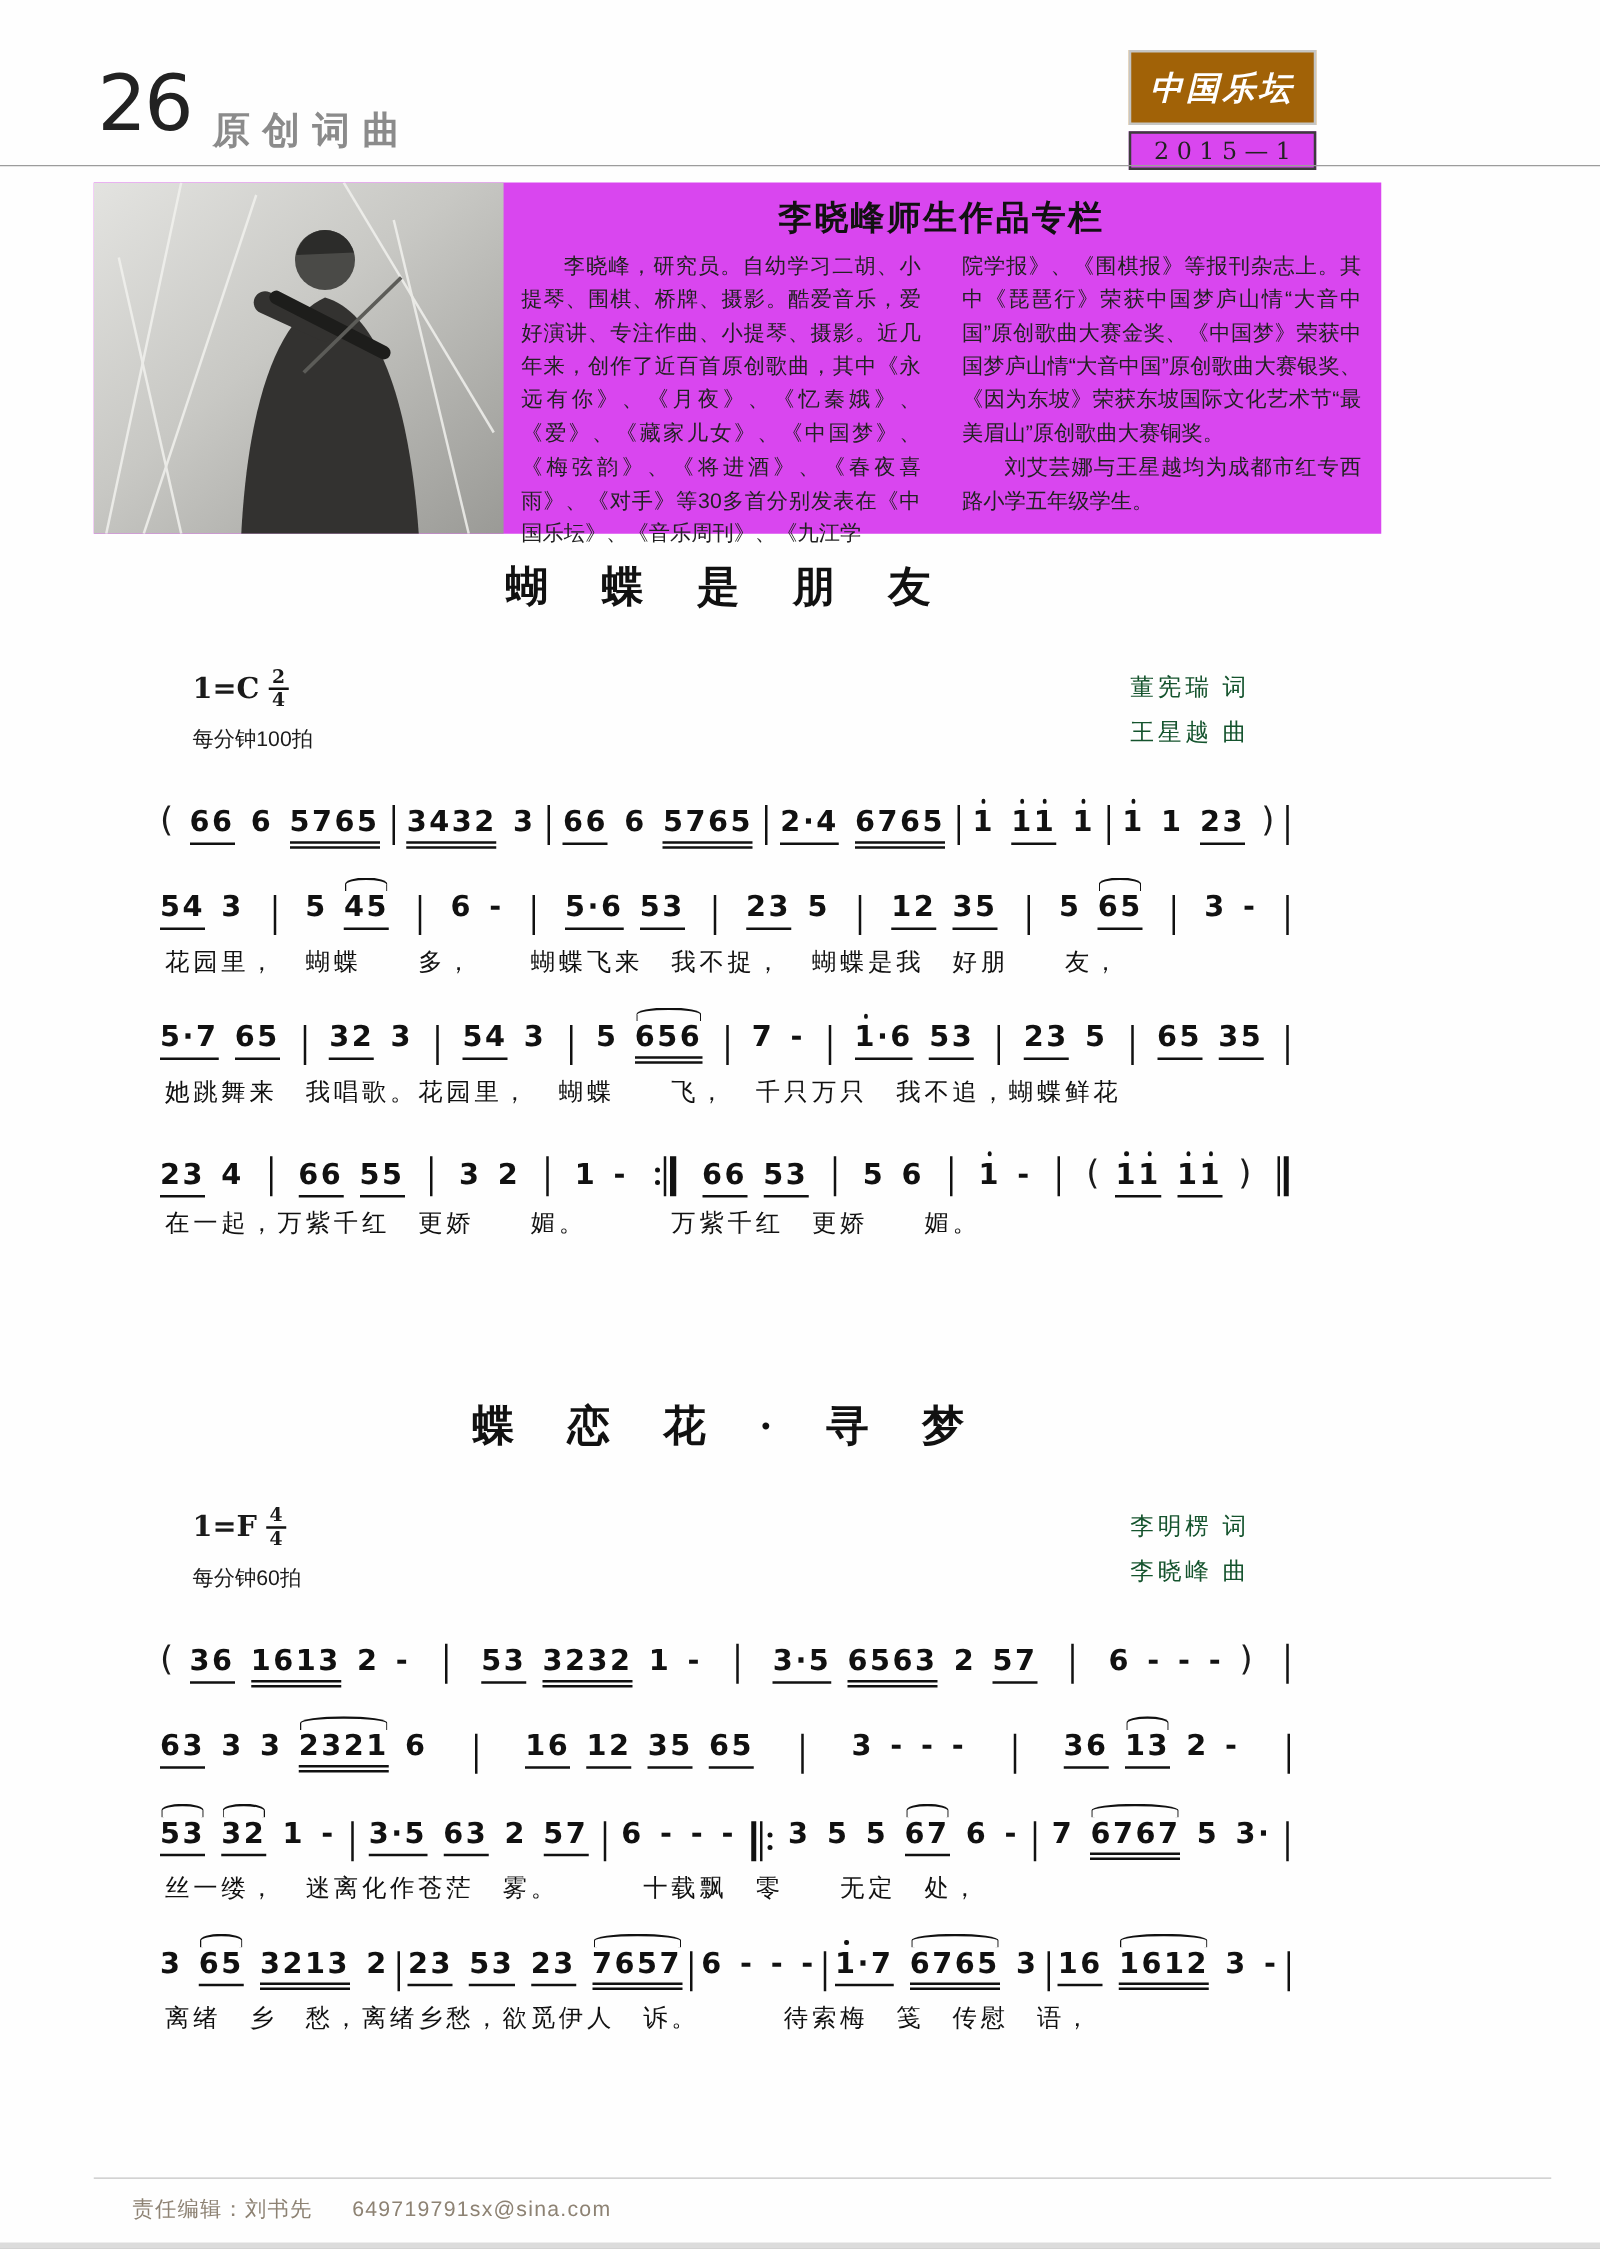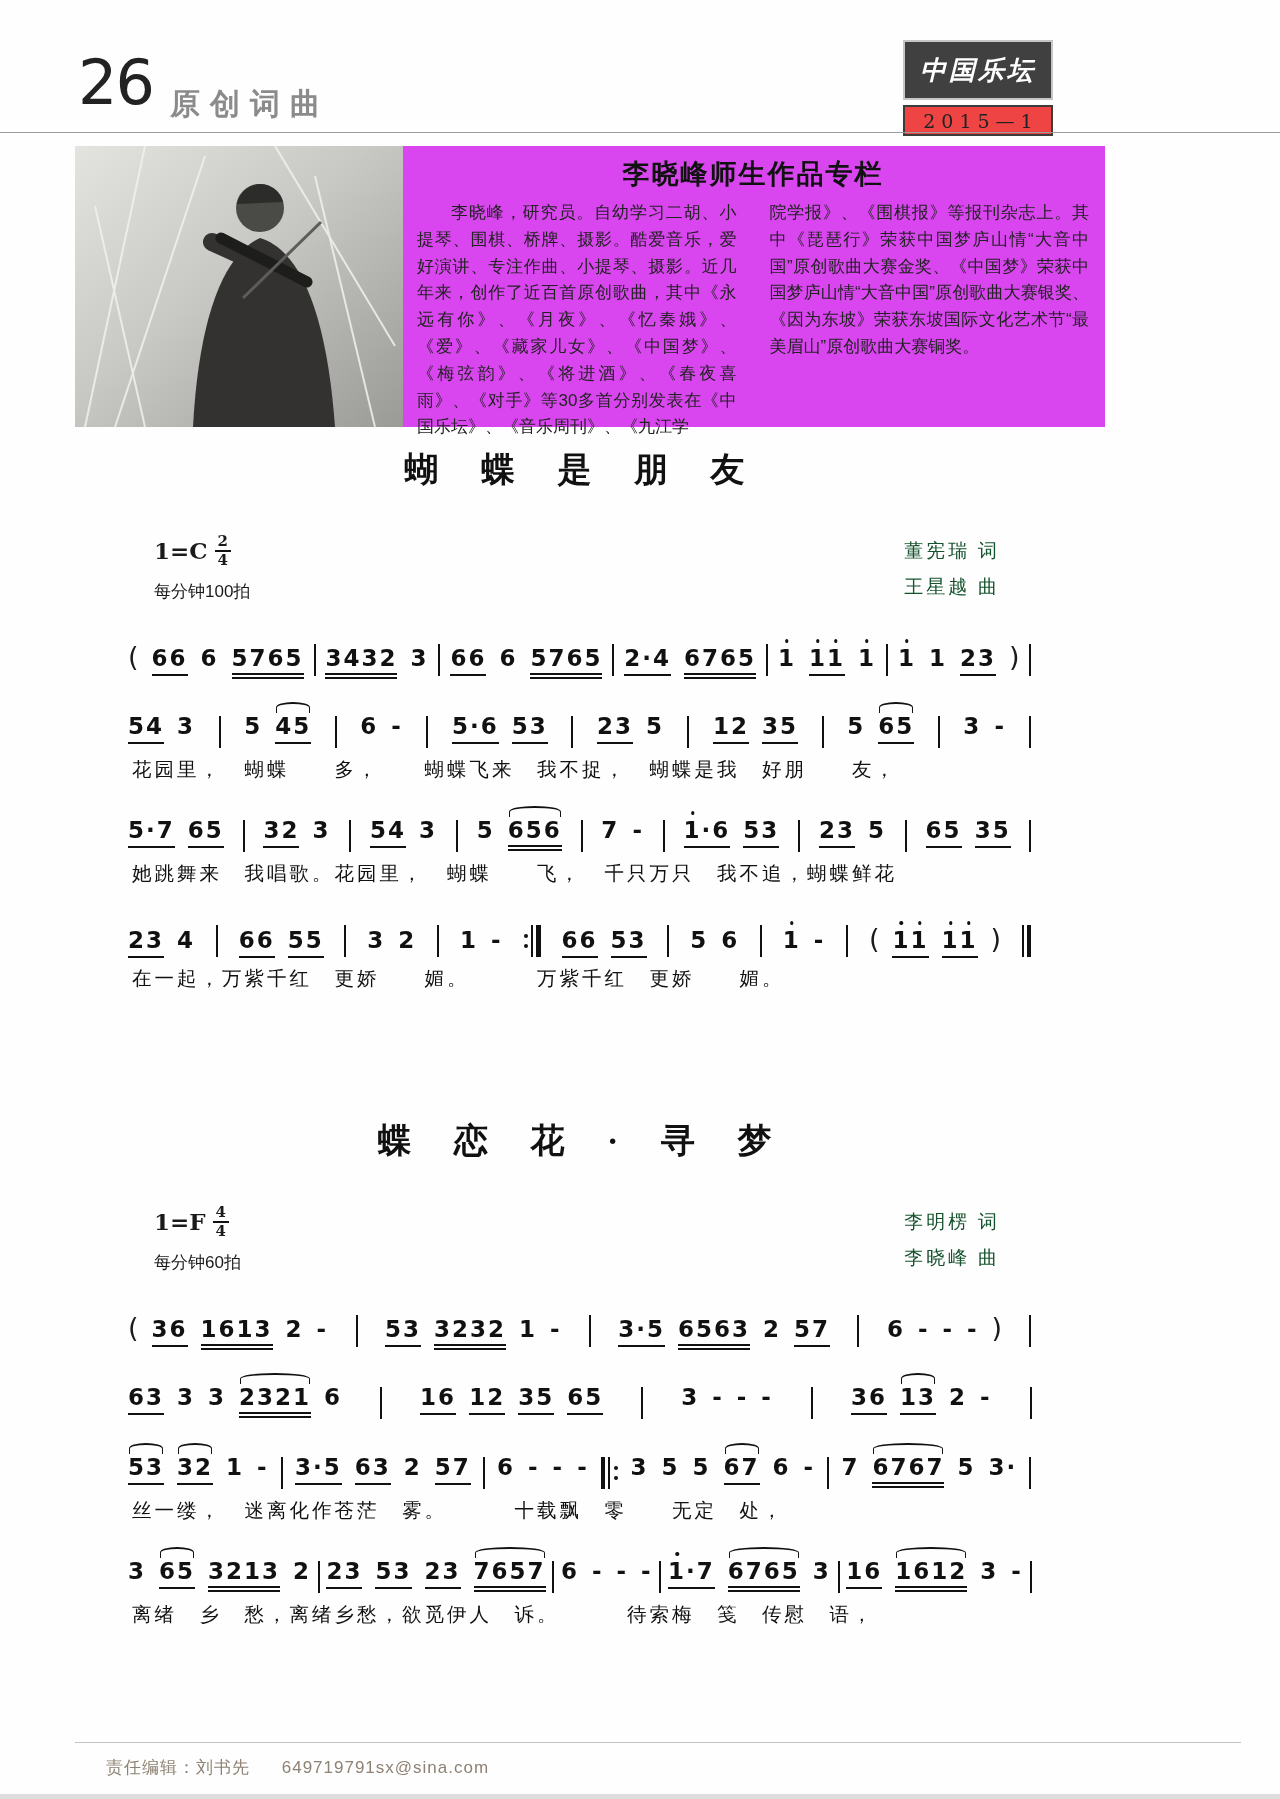--- a/index.html
+++ b/index.html
@@ -4,25 +4,25 @@
 <style>
   html,body{margin:0;padding:0;background:#888;}
   .page{position:relative;width:1280px;height:1799px;background:#fefefe;margin:0 auto;overflow:hidden;
         font-family:"Liberation Sans",sans-serif;color:#1a1a1a;padding-left:36px;}
   
   .pagenum{position:absolute;left:78px;top:46px;font-size:62px;font-family:"DejaVu Sans",sans-serif;
            font-weight:400;color:#222;letter-spacing:-2px;}
   .section{position:absolute;left:170px;top:84px;font-size:30px;color:#8b8b8b;font-weight:bold;
            letter-spacing:10px;font-family:"Liberation Serif",serif;}
   .mast{position:absolute;left:903px;top:40px;width:150px;}
-  .logo{height:60px;background:#404040;color:#fff;display:flex;align-items:center;justify-content:center;
+  .logo{height:60px;background:#a16207;color:#fff;display:flex;align-items:center;justify-content:center;
         font-family:"DejaVu Serif",serif;font-style:italic;font-weight:bold;font-size:26px;letter-spacing:3px;
         box-shadow:inset 0 0 0 2px #c6c6c4;transform:none;}
   .issue{margin-top:5px;border:2px solid #3c3c3c;text-align:center;font-size:19px;letter-spacing:6px;
-         padding:3px 0 2px 6px;font-family:"DejaVu Serif",serif;color:#222;background:#ef4444;}
+         padding:3px 0 2px 6px;font-family:"DejaVu Serif",serif;color:#222;background:#d946ef;}
   .hrule{position:absolute;left:0;right:0;top:132px;height:1px;background:#9c9c9c;}
   
   .bio{position:absolute;left:75px;top:146px;width:1030px;height:281px;background:#d946ef;display:flex;}
   .photo{width:328px;height:281px;flex:none;}
   .bio-body{flex:1;padding:8px 16px 0 14px;}
   .bio-body h2{margin:2px 0 8px 0;text-align:center;font-size:27px;letter-spacing:2px;color:#111;}
   .cols{display:flex;gap:33px;}
   .cols .col{width:50%;}
   .cols p{margin:0;font-size:17px;line-height:26.8px;text-align:justify;color:#222;}
   .indent{text-indent:2em;}
@@ -112,20 +112,21 @@
       </svg>
     </div>
     <div class="bio-body">
       <h2>李晓峰师生作品专栏</h2>
       <div class="cols">
         <div class="col">
           <p class="indent">李晓峰，研究员。自幼学习二胡、小提琴、围棋、桥牌、摄影。酷爱音乐，爱好演讲、专注作曲、小提琴、摄影。近几年来，创作了近百首原创歌曲，其中《永远有你》、《月夜》、《忆秦娥》、《爱》、《藏家儿女》、《中国梦》、《梅弦韵》、《将进酒》、《春夜喜雨》、《对手》等30多首分别发表在《中国乐坛》、《音乐周刊》、《九江学</p>
         </div>
         <div class="col">
           <p>院学报》、《围棋报》等报刊杂志上。其中《琵琶行》荣获中国梦庐山情“大音中国”原创歌曲大赛金奖、《中国梦》荣获中国梦庐山情“大音中国”原创歌曲大赛银奖、《因为东坡》荣获东坡国际文化艺术节“最美眉山”原创歌曲大赛铜奖。</p>
+          <p class="indent">刘艾芸娜与王星越均为成都市红专西路小学五年级学生。</p>
         </div>
       </div>
     </div>
   </section>
 
   <section class="song" style="top:447px;">
     <h1 class="song-title">蝴 蝶 是 朋 友</h1>
     <div class="meta">
       <div>
         <div class="keysig">

